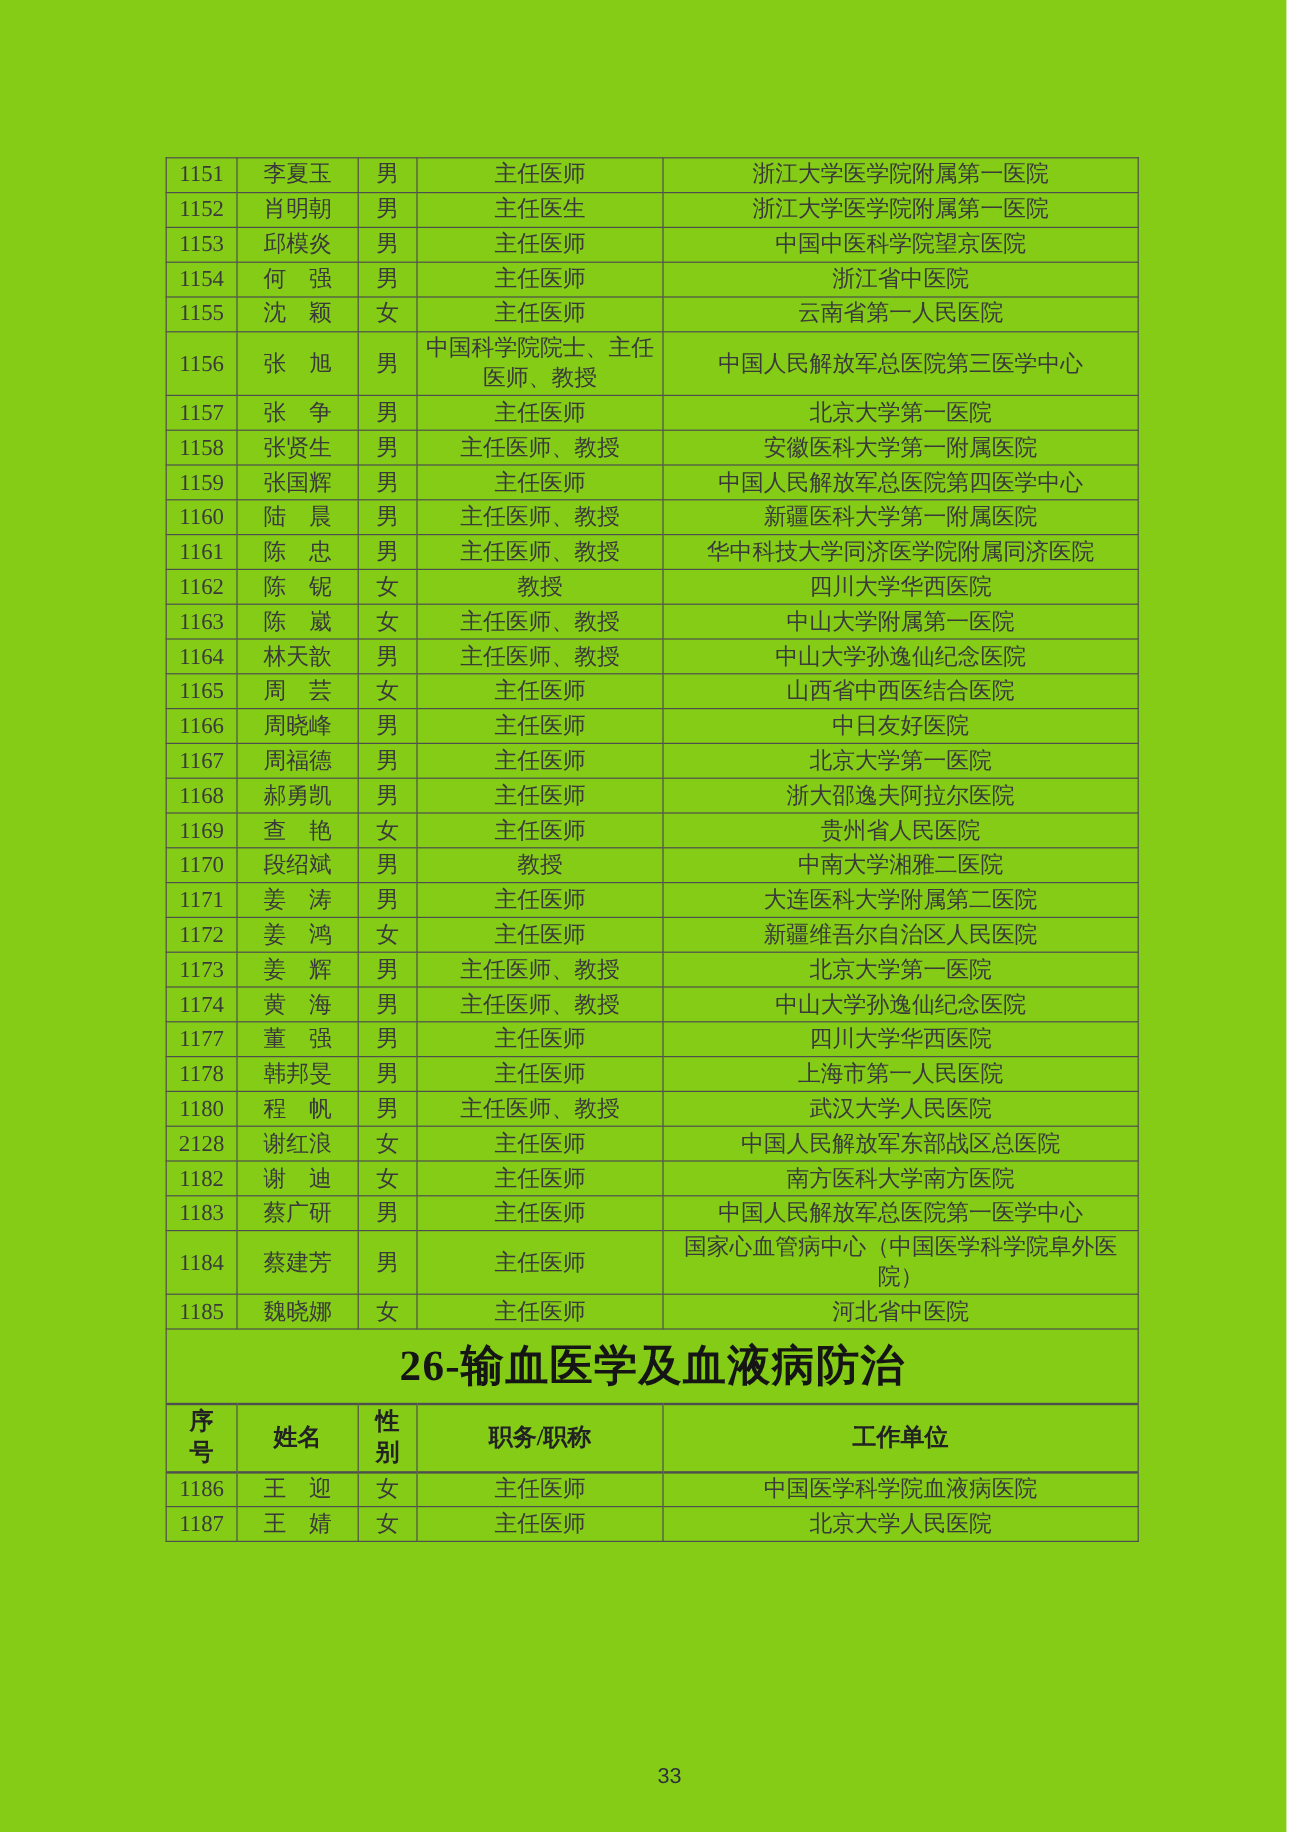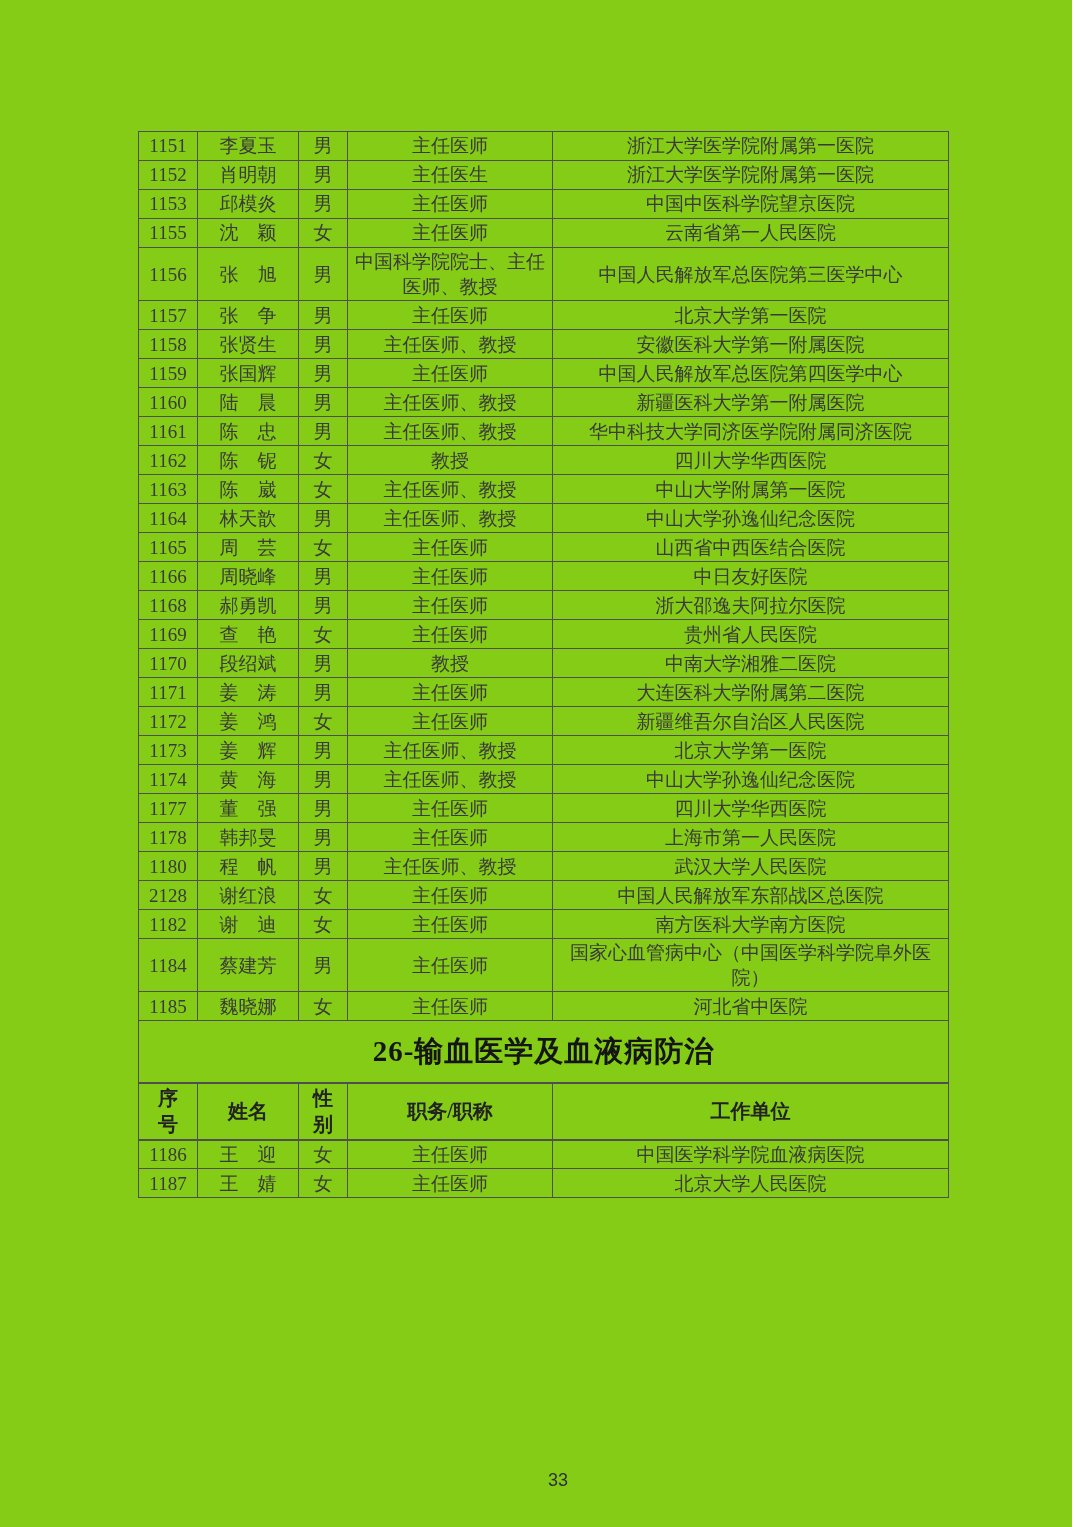--- a/index.html
+++ b/index.html
@@ -28,21 +28,21 @@
     vertical-align: middle;
     font-size: 19px;
     line-height: 1.32;
     padding: 1px 3px;
     font-weight: normal;
     overflow: hidden;
   }
   table.experts td { height: 29px; }
   tr.section-row td {
     height: 62px;
-    font-size: 29px;
+    font-size: 36px;
     font-weight: bold;
     color: #151515;
     letter-spacing: 1px;
   }
   tr.header-row th {
     font-weight: bold;
     font-size: 20px;
     color: #222222;
     height: 56px;
     white-space: pre-line;
@@ -91,20 +91,27 @@
           <td>浙江大学医学院附属第一医院</td>
         </tr>
         <tr>
           <td>1153</td>
           <td>邱模炎</td>
           <td>男</td>
           <td>主任医师</td>
           <td>中国中医科学院望京医院</td>
         </tr>
         <tr>
+          <td>1154</td>
+          <td>何　强</td>
+          <td>男</td>
+          <td>主任医师</td>
+          <td>浙江省中医院</td>
+        </tr>
+        <tr>
           <td>1155</td>
           <td>沈　颖</td>
           <td>女</td>
           <td>主任医师</td>
           <td>云南省第一人民医院</td>
         </tr>
         <tr>
           <td>1156</td>
           <td>张　旭</td>
           <td>男</td>
@@ -175,20 +182,27 @@
           <td>山西省中西医结合医院</td>
         </tr>
         <tr>
           <td>1166</td>
           <td>周晓峰</td>
           <td>男</td>
           <td>主任医师</td>
           <td>中日友好医院</td>
         </tr>
         <tr>
+          <td>1167</td>
+          <td>周福德</td>
+          <td>男</td>
+          <td>主任医师</td>
+          <td>北京大学第一医院</td>
+        </tr>
+        <tr>
           <td>1168</td>
           <td>郝勇凯</td>
           <td>男</td>
           <td>主任医师</td>
           <td>浙大邵逸夫阿拉尔医院</td>
         </tr>
         <tr>
           <td>1169</td>
           <td>查　艳</td>
           <td>女</td>
@@ -257,20 +271,27 @@
           <td>女</td>
           <td>主任医师</td>
           <td>中国人民解放军东部战区总医院</td>
         </tr>
         <tr>
           <td>1182</td>
           <td>谢　迪</td>
           <td>女</td>
           <td>主任医师</td>
           <td>南方医科大学南方医院</td>
+        </tr>
+        <tr>
+          <td>1183</td>
+          <td>蔡广研</td>
+          <td>男</td>
+          <td>主任医师</td>
+          <td>中国人民解放军总医院第一医学中心</td>
         </tr>
         <tr>
           <td>1184</td>
           <td>蔡建芳</td>
           <td>男</td>
           <td>主任医师</td>
           <td>国家心血管病中心（中国医学科学院阜外医院）</td>
         </tr>
         <tr>
           <td>1185</td>

